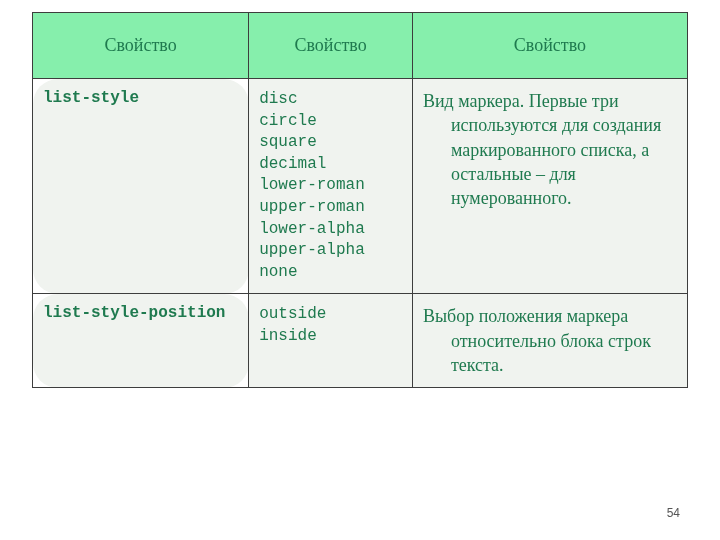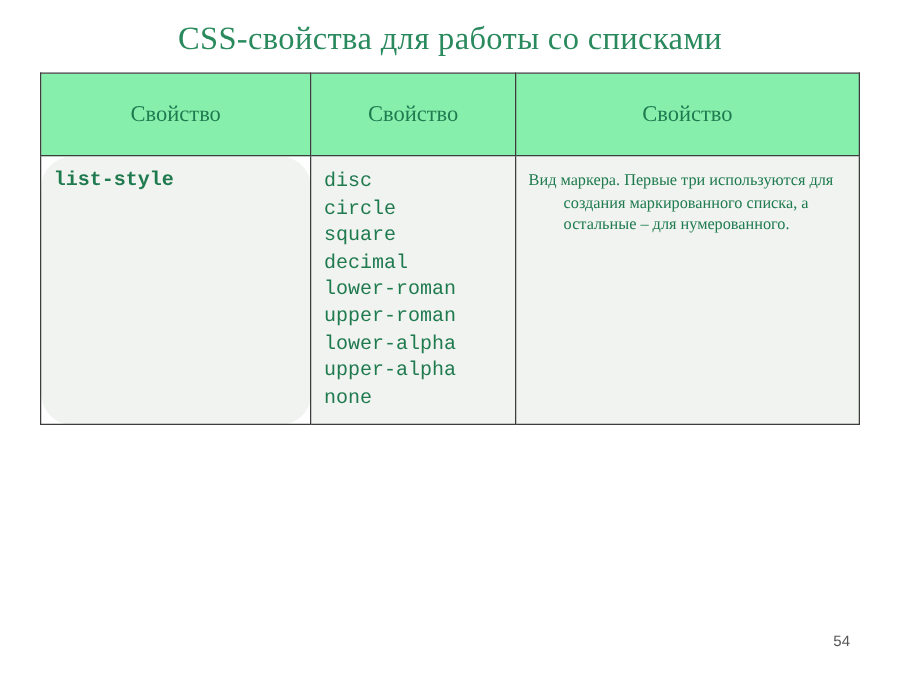--- a/index.html
+++ b/index.html
@@ -59,21 +59,21 @@
   td.vals {
     font-family: Liberation Mono, monospace;
     font-size: 16px;
     color: #1f7a4f;
     white-space: pre-line;
     line-height: 1.35;
     background: #f0f3ef;
   }
   td.desc {
     font-family: Georgia, "Times New Roman", serif;
-    font-size: 13px;
+    font-size: 18px;
     color: #1f7a4f;
     line-height: 1.35;
     background: #f0f3ef;
     padding-left: 8px;
   }
   td.desc .hang {
     display: block;
     padding-left: 28px;
     text-indent: -28px;
   }
@@ -83,21 +83,20 @@
     right: 40px;
     font-size: 12px;
     color: #555555;
     font-family: Arial, sans-serif;
   }
 </style>
 </head>
 <body>
 
 <div class="slide">
-  <div class="title">CSS-свойства для работы со списками</div>
 
   <table class="props">
     <colgroup>
       <col class="c1">
         <col class="c2">
         <col class="c3">
     </colgroup>
     <thead>
       <tr>
         <th>Свойство</th>
@@ -114,17 +113,25 @@
 decimal
 lower-roman
 upper-roman
 lower-alpha
 upper-alpha
 none</td>
         <td class="desc">
             <span class="hang">Вид маркера. Первые три используются для создания маркированного списка, а остальные – для нумерованного.</span>
           </td>
       </tr>
+      <tr>
+        <td class="prop">list-style-position</td>
+        <td class="vals">outside
+inside</td>
+        <td class="desc">
+            <span class="hang">Выбор положения маркера относительно блока строк текста.</span>
+          </td>
+      </tr>
     </tbody>
   </table>
 
   <div class="pagenum">54</div>
 </div>
 
 </body></html>

